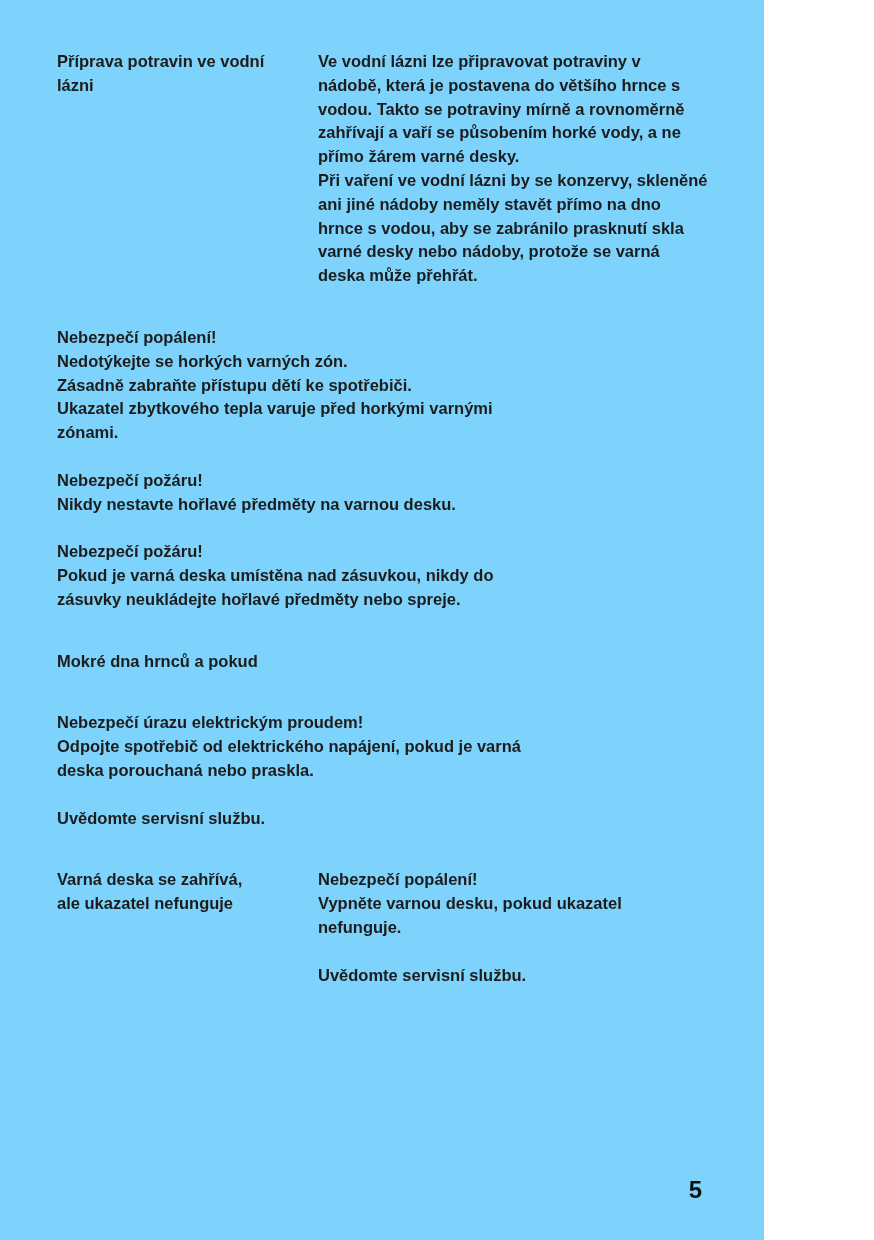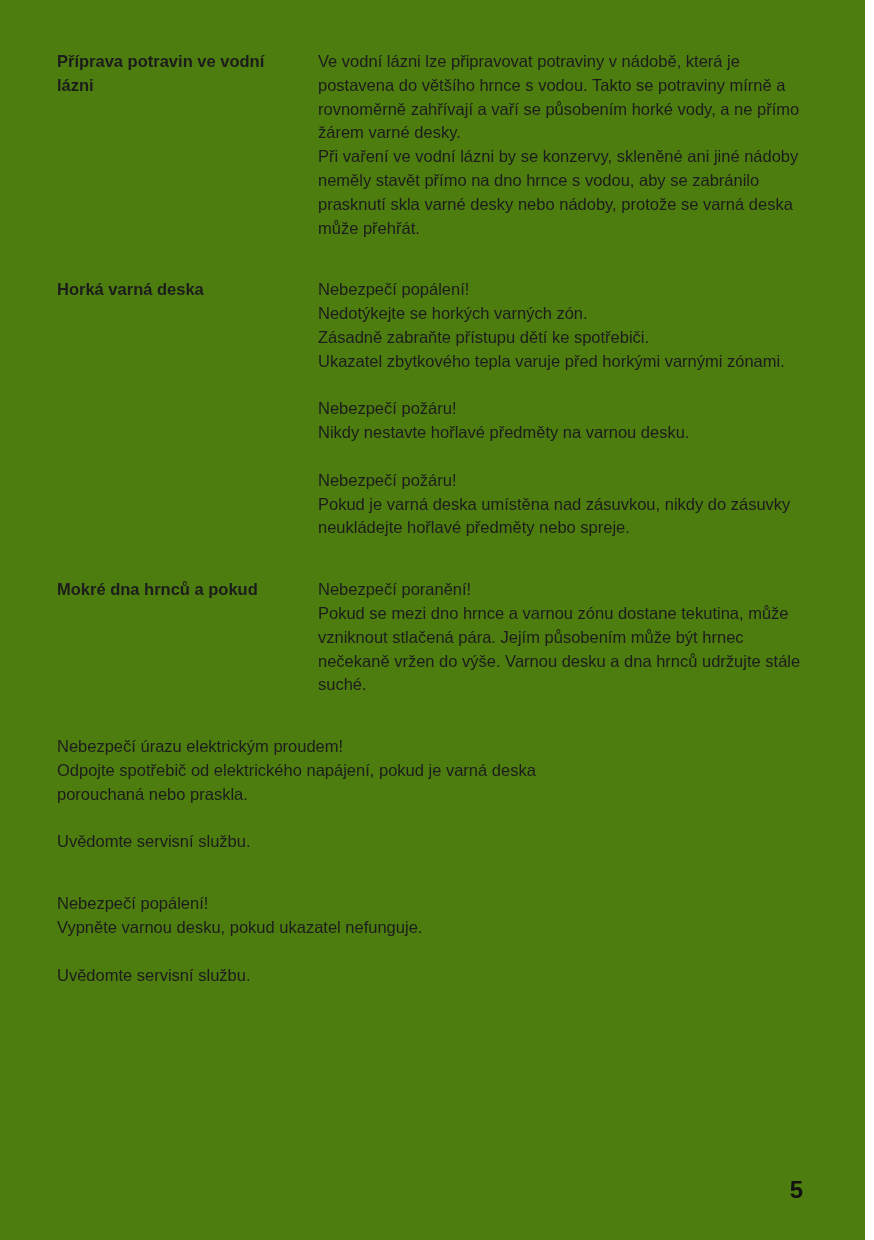--- a/index.html
+++ b/index.html
@@ -2,23 +2,23 @@
 <html><head>
 <meta charset="utf-8">
 <style>
   html, body {
     margin: 0;
     padding: 0;
     background: #ffffff;
   }
   .page {
     position: relative;
-    width: 865px;
+    width: 764px;
     height: 1240px;
-    background: #4d7c0f;
+    background: #7dd3fc;
     font-family: "Liberation Sans", "DejaVu Sans", sans-serif;
     color: #1c1c1c;
     box-sizing: border-box;
     padding: 50px 56px 0 57px;
     overflow: hidden;
   }
   .row {
     display: flex;
     align-items: flex-start;
     margin-bottom: 38px;
@@ -28,21 +28,21 @@
     flex-shrink: 0;
     margin: 0 21px 0 0;
     font-size: 16.5px;
     font-weight: 700;
     line-height: 23.8px;
     white-space: pre-line;
   }
   .body {
     width: 500px;
     font-size: 16.5px;
-    font-weight: 400;
+    font-weight: 700;
     line-height: 23.8px;
     white-space: pre-line;
   }
   .page-number {
     position: absolute;
     right: 62px;
     bottom: 36px;
     font-size: 24px;
     font-weight: 700;
     color: #111111;
@@ -54,47 +54,46 @@
 <div class="page">
 
   <section class="row">
     <h3 class="heading">Příprava potravin ve vodní
 lázni</h3>
     <div class="body">Ve vodní lázni lze připravovat potraviny v nádobě, která je postavena do většího hrnce s vodou. Takto se potraviny mírně a rovnoměrně zahřívají a vaří se působením horké vody, a ne přímo žárem varné desky.
 Při vaření ve vodní lázni by se konzervy, skleněné ani jiné nádoby neměly stavět přímo na dno hrnce s vodou, aby se zabránilo prasknutí skla varné desky nebo nádoby, protože se varná deska může přehřát.</div>
   </section>
 
   <section class="row">
-    <h3 class="heading">Horká varná deska</h3>
     <div class="body">Nebezpečí popálení!
 Nedotýkejte se horkých varných zón.
 Zásadně zabraňte přístupu dětí ke spotřebiči.
 Ukazatel zbytkového tepla varuje před horkými varnými zónami.
 
 Nebezpečí požáru!
 Nikdy nestavte hořlavé předměty na varnou desku.
 
 Nebezpečí požáru!
 Pokud je varná deska umístěna nad zásuvkou, nikdy do zásuvky neukládejte hořlavé předměty nebo spreje.</div>
   </section>
 
   <section class="row">
     <h3 class="heading">Mokré dna hrnců a pokud</h3>
-    <div class="body">Nebezpečí poranění!
-Pokud se mezi dno hrnce a varnou zónu dostane tekutina, může vzniknout stlačená pára.  Jejím působením může být hrnec nečekaně vržen do výše. Varnou desku a dna hrnců udržujte stále suché.</div>
   </section>
 
   <section class="row">
     <div class="body">Nebezpečí úrazu elektrickým proudem!
 Odpojte spotřebič od elektrického napájení, pokud je varná deska porouchaná nebo praskla.
 
 Uvědomte servisní službu.</div>
   </section>
 
   <section class="row">
+    <h3 class="heading">Varná deska se zahřívá,
+ale ukazatel nefunguje</h3>
     <div class="body">Nebezpečí popálení!
 Vypněte varnou desku, pokud ukazatel nefunguje.
 
 Uvědomte servisní službu.</div>
   </section>
 
   <div class="page-number">5</div>
 
 </div>
 

